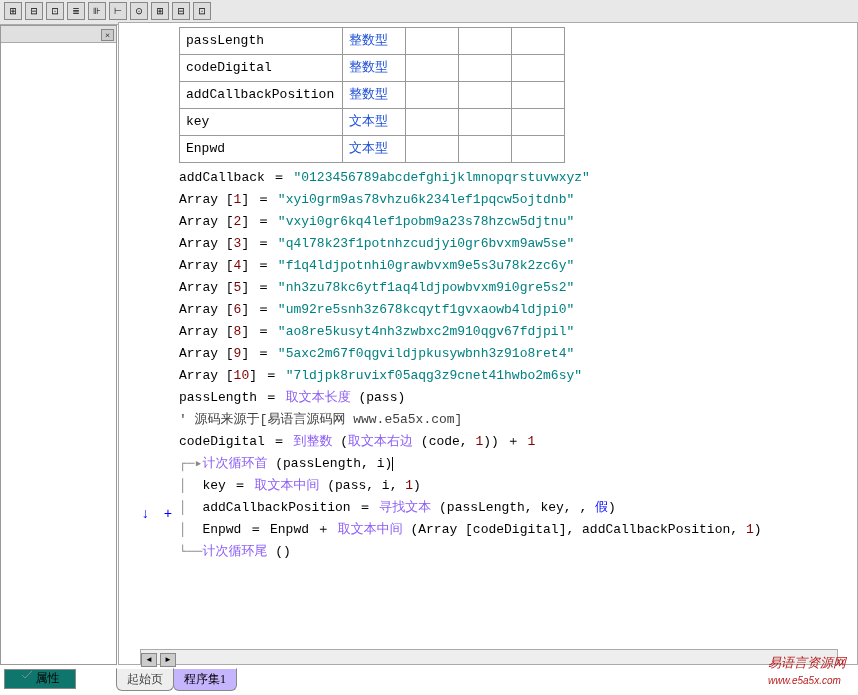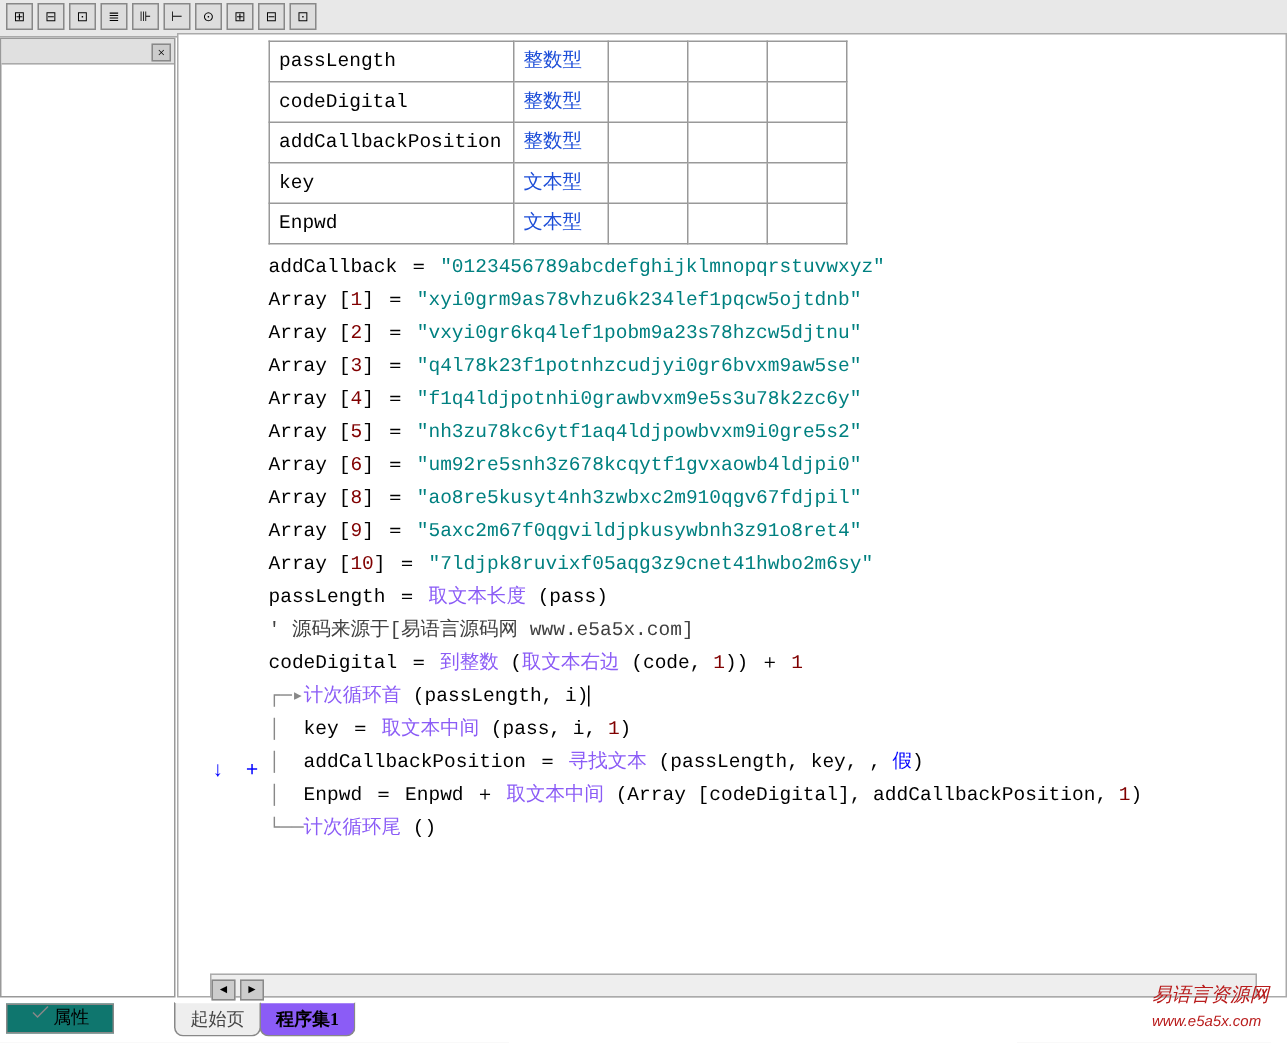--- a/index.html
+++ b/index.html
@@ -15,21 +15,21 @@
 .inner{padding:4px 10px 20px 60px;font:13px/22px "Courier New",monospace}
 table{border-collapse:collapse;margin-bottom:4px}
 td{border:1px solid #999;padding:2px 6px;height:20px}
 td.c1{min-width:150px}td.c2{min-width:50px;color:#1d4ed8}td.c3,td.c4,td.c5{min-width:40px}
 .kw{color:#00f}.str{color:#008080}.com{color:#404040}.fn{color:#8b5cf6}
 .idx{color:#800000}
 .gut{position:absolute;left:22px;top:480px;font-size:14px}
 .gut span{color:#00f;margin-right:6px}
 .tabs{position:absolute;left:116px;bottom:4px;display:flex;height:22px;align-items:flex-end}
 .tab{border:1px solid #888;border-top-color:#fff;padding:2px 10px;background:#fff;margin-right:-1px;border-radius:0 0 6px 6px;position:relative}
-.tab.act{font-weight:bold;z-index:2;background:#8b5cf6}
+.tab.act{font-weight:normal;z-index:2;background:#c4b5fd}
 .tab.in{background:#eee;color:#444;z-index:1}
 .wm{position:absolute;right:12px;bottom:8px;color:#b91c1c;font:italic 13px Arial}
 .hs{position:absolute;left:140px;right:20px;bottom:30px;height:14px;background:#eee;border:1px solid #aaa}
 .hs .ar{width:14px;height:12px;background:#ccc;border:1px solid #888;display:inline-flex;align-items:center;justify-content:center;font-size:8px}
 .cur{display:inline-block;border-right:1px solid #000;height:14px;vertical-align:middle}
 .tree{color:#888}
 </style>
 </head>
 <body>
 

